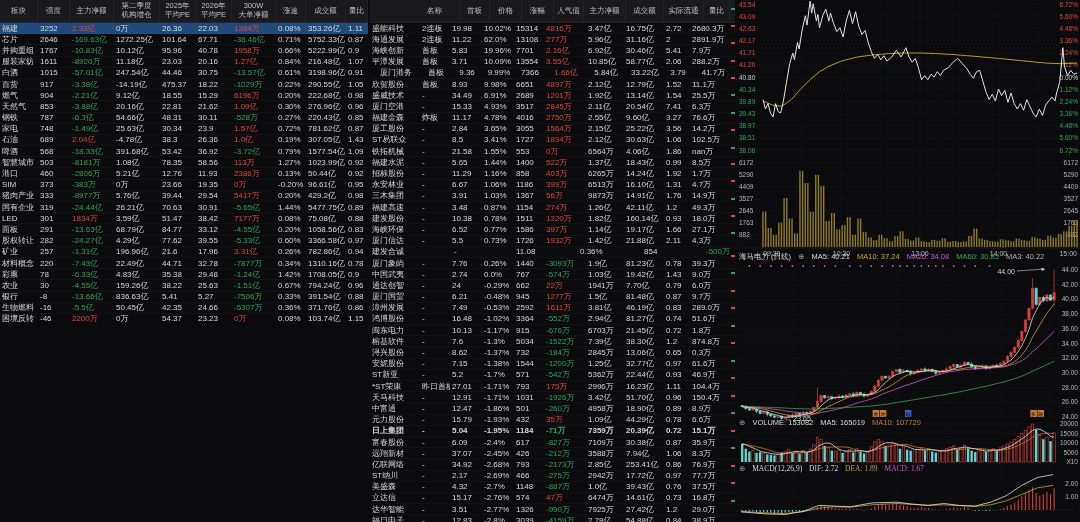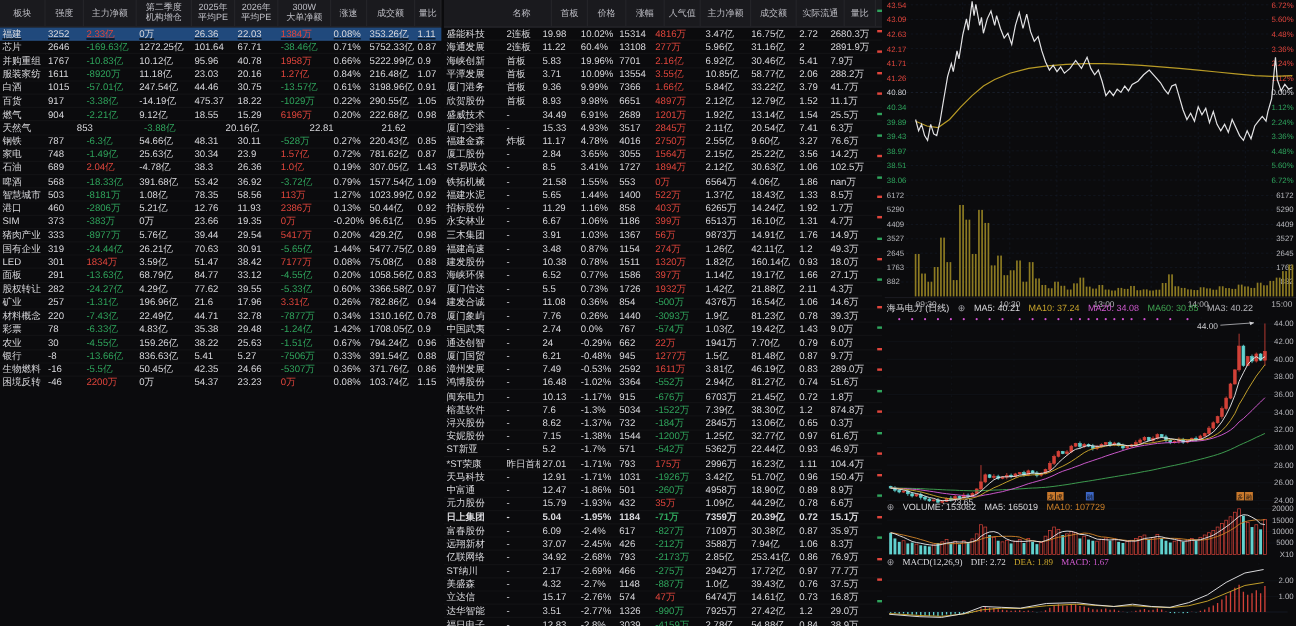--- a/index.html
+++ b/index.html
@@ -37,21 +37,21 @@
         <div class="hc">2025年
 平均PE</div>
         <div class="hc">2026年
 平均PE</div>
         <div class="hc">300W
 大单净额</div>
         <div class="hc">涨速</div>
         <div class="hc">成交额</div>
         <div class="hc">量比</div>
       </div>
-      <div class="trow sel" style="grid-template-columns: 38px 32px 44px 46px 36px 36px 44px 30px 40px 22px; text-decoration: underline;">
+      <div class="trow sel" style="grid-template-columns: 38px 32px 44px 46px 36px 36px 44px 30px 40px 22px;">
         <div class="tc">福建</div>
         <div class="tc">3252</div>
         <div class="tc red">2.33亿</div>
         <div class="tc">0万</div>
         <div class="tc">26.36</div>
         <div class="tc">22.03</div>
         <div class="tc red">1384万</div>
         <div class="tc">0.08%</div>
         <div class="tc">353.26亿</div>
         <div class="tc">1.11</div>
@@ -121,21 +121,21 @@
         <div class="tc">904</div>
         <div class="tc grn">-2.21亿</div>
         <div class="tc">9.12亿</div>
         <div class="tc">18.55</div>
         <div class="tc">15.29</div>
         <div class="tc red">6196万</div>
         <div class="tc">0.20%</div>
         <div class="tc">222.68亿</div>
         <div class="tc">0.98</div>
       </div>
-      <div class="trow" style="grid-template-columns: 38px 32px 44px 46px 36px 36px 44px 30px 40px 22px; gap: 24px;">
+      <div class="trow" style="grid-template-columns: 38px 32px 44px 46px 36px 36px 44px 30px 40px 22px;">
         <div class="tc">天然气</div>
         <div class="tc">853</div>
         <div class="tc grn">-3.88亿</div>
         <div class="tc">20.16亿</div>
         <div class="tc">22.81</div>
         <div class="tc">21.62</div>
         <div class="tc red">1.09亿</div>
         <div class="tc">0.30%</div>
         <div class="tc">276.96亿</div>
         <div class="tc">0.96</div>
@@ -391,21 +391,21 @@
         <div class="tc red">4816万</div>
         <div class="tc">3.47亿</div>
         <div class="tc">16.75亿</div>
         <div class="tc">2.72</div>
         <div class="tc">2680.3万</div>
       </div>
       <div class="trow" style="grid-template-columns: 50px 30px 32px 32px 30px 42px 38px 40px 26px 45px;">
         <div class="tc">海通发展</div>
         <div class="tc">2连板</div>
         <div class="tc">11.22</div>
-        <div class="tc">60.4%</div>
+        <div class="tc">62.0%</div>
         <div class="tc">13108</div>
         <div class="tc red">277万</div>
         <div class="tc">5.96亿</div>
         <div class="tc">31.16亿</div>
         <div class="tc">2</div>
         <div class="tc">2891.9万</div>
       </div>
       <div class="trow" style="grid-template-columns: 50px 30px 32px 32px 30px 42px 38px 40px 26px 45px;">
         <div class="tc">海峡创新</div>
         <div class="tc">首板</div>
@@ -423,21 +423,21 @@
         <div class="tc">首板</div>
         <div class="tc">3.71</div>
         <div class="tc">10.09%</div>
         <div class="tc">13554</div>
         <div class="tc red">3.55亿</div>
         <div class="tc">10.85亿</div>
         <div class="tc">58.77亿</div>
         <div class="tc">2.06</div>
         <div class="tc">288.2万</div>
       </div>
-      <div class="trow" style="grid-template-columns: 50px 30px 32px 32px 30px 42px 38px 40px 26px 45px;">
+      <div class="trow" style="grid-template-columns: 50px 30px 32px 32px 30px 42px 38px 40px 26px 45px; text-align: center;">
         <div class="tc">厦门港务</div>
         <div class="tc">首板</div>
         <div class="tc">9.36</div>
         <div class="tc">9.99%</div>
         <div class="tc">7366</div>
         <div class="tc red">1.66亿</div>
         <div class="tc">5.84亿</div>
         <div class="tc">33.22亿</div>
         <div class="tc">3.79</div>
         <div class="tc">41.7万</div>
@@ -528,21 +528,21 @@
       </div>
       <div class="trow" style="grid-template-columns: 50px 30px 32px 32px 30px 42px 38px 40px 26px 45px;">
         <div class="tc">福建水泥</div>
         <div class="tc">-</div>
         <div class="tc">5.65</div>
         <div class="tc">1.44%</div>
         <div class="tc">1400</div>
         <div class="tc red">522万</div>
         <div class="tc">1.37亿</div>
         <div class="tc">18.43亿</div>
-        <div class="tc">1.33</div>
+        <div class="tc">0.99</div>
         <div class="tc">8.5万</div>
       </div>
       <div class="trow" style="grid-template-columns: 50px 30px 32px 32px 30px 42px 38px 40px 26px 45px;">
         <div class="tc">招标股份</div>
         <div class="tc">-</div>
         <div class="tc">11.29</div>
         <div class="tc">1.16%</div>
         <div class="tc">858</div>
         <div class="tc red">403万</div>
         <div class="tc">6265万</div>
@@ -615,21 +615,21 @@
         <div class="tc">-</div>
         <div class="tc">5.5</div>
         <div class="tc">0.73%</div>
         <div class="tc">1726</div>
         <div class="tc red">1932万</div>
         <div class="tc">1.42亿</div>
         <div class="tc">21.88亿</div>
         <div class="tc">2.11</div>
         <div class="tc">4.3万</div>
       </div>
-      <div class="trow" style="grid-template-columns: 50px 30px 32px 32px 30px 42px 38px 40px 26px 45px;">
+      <div class="trow" style="grid-template-columns: 50px 30px 32px 32px 30px 42px 38px 40px 26px 45px; gap: 32px;">
         <div class="tc">建发合诚</div>
         <div class="tc">-</div>
         <div class="tc">11.08</div>
         <div class="tc">0.36%</div>
         <div class="tc">854</div>
         <div class="tc grn">-500万</div>
         <div class="tc">4376万</div>
         <div class="tc">16.54亿</div>
         <div class="tc">1.06</div>
         <div class="tc">14.6万</div>

